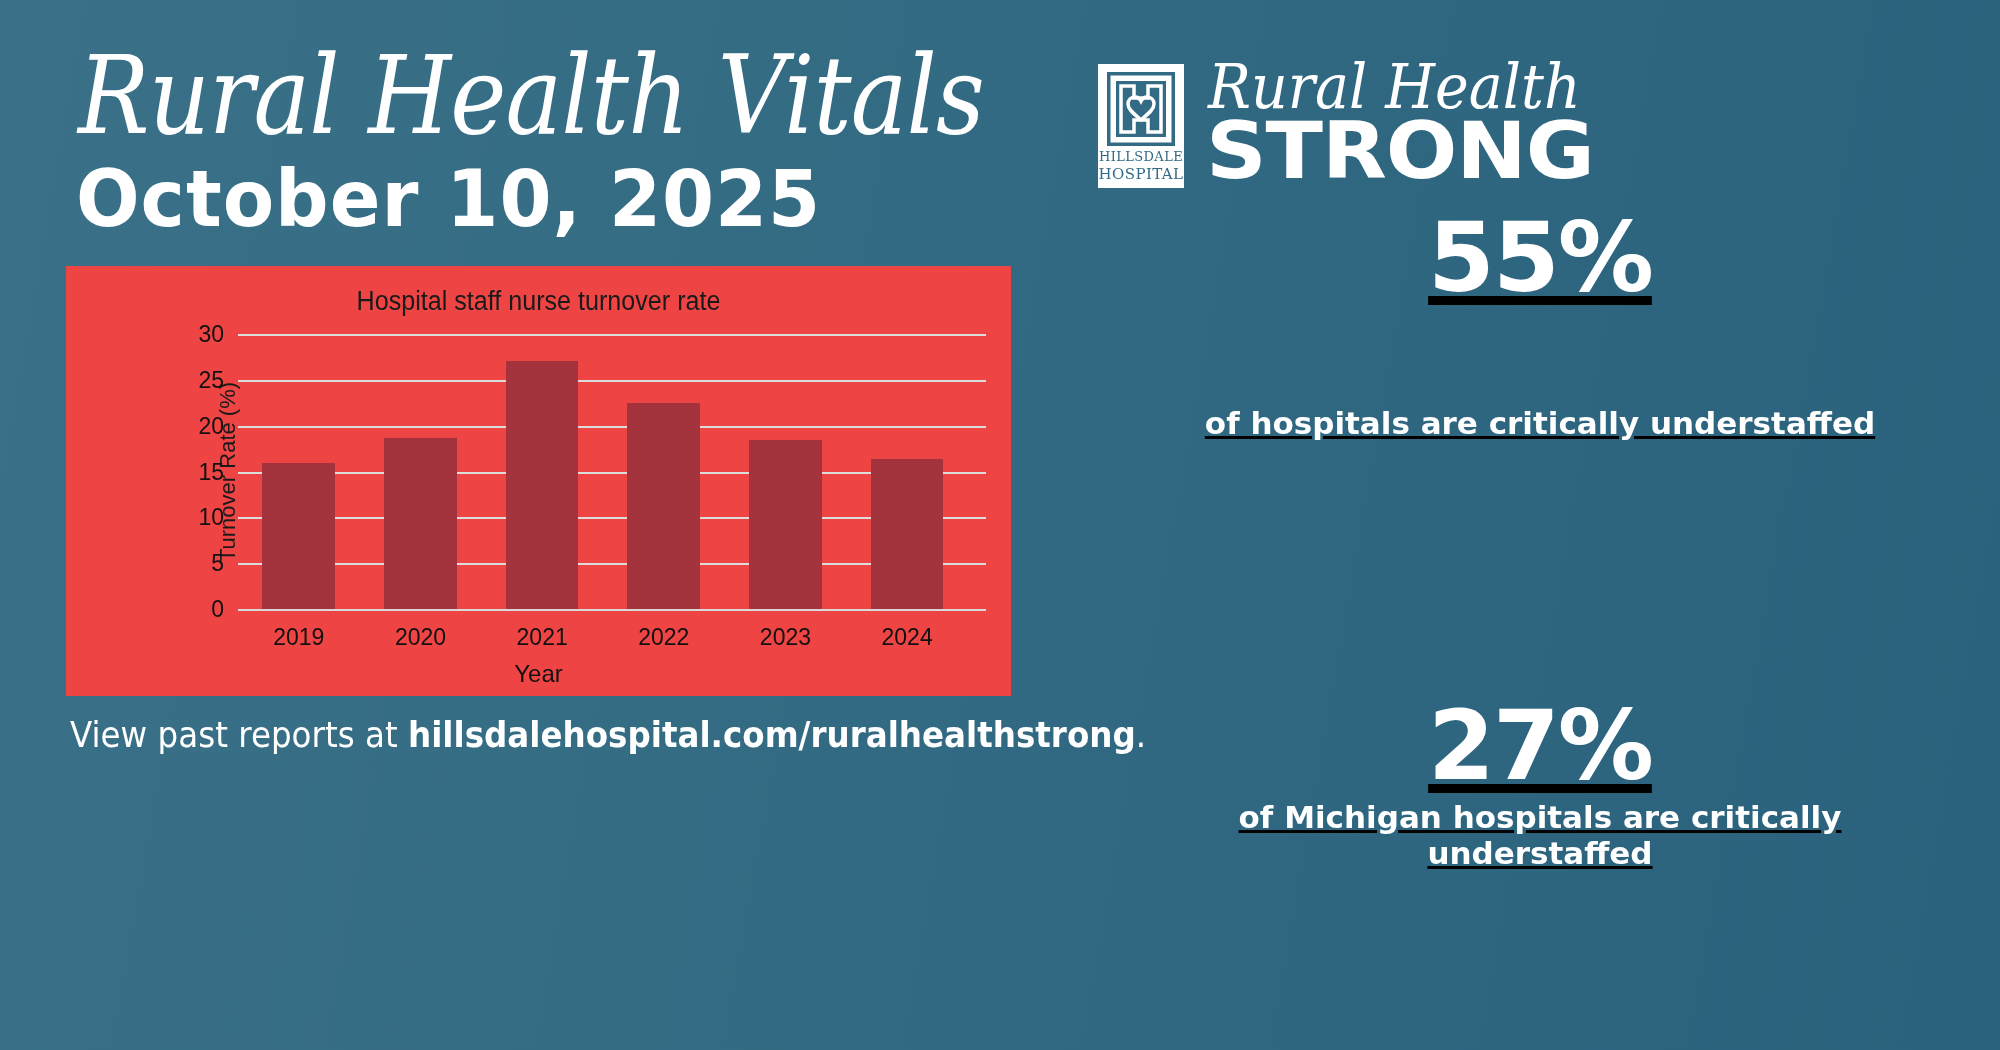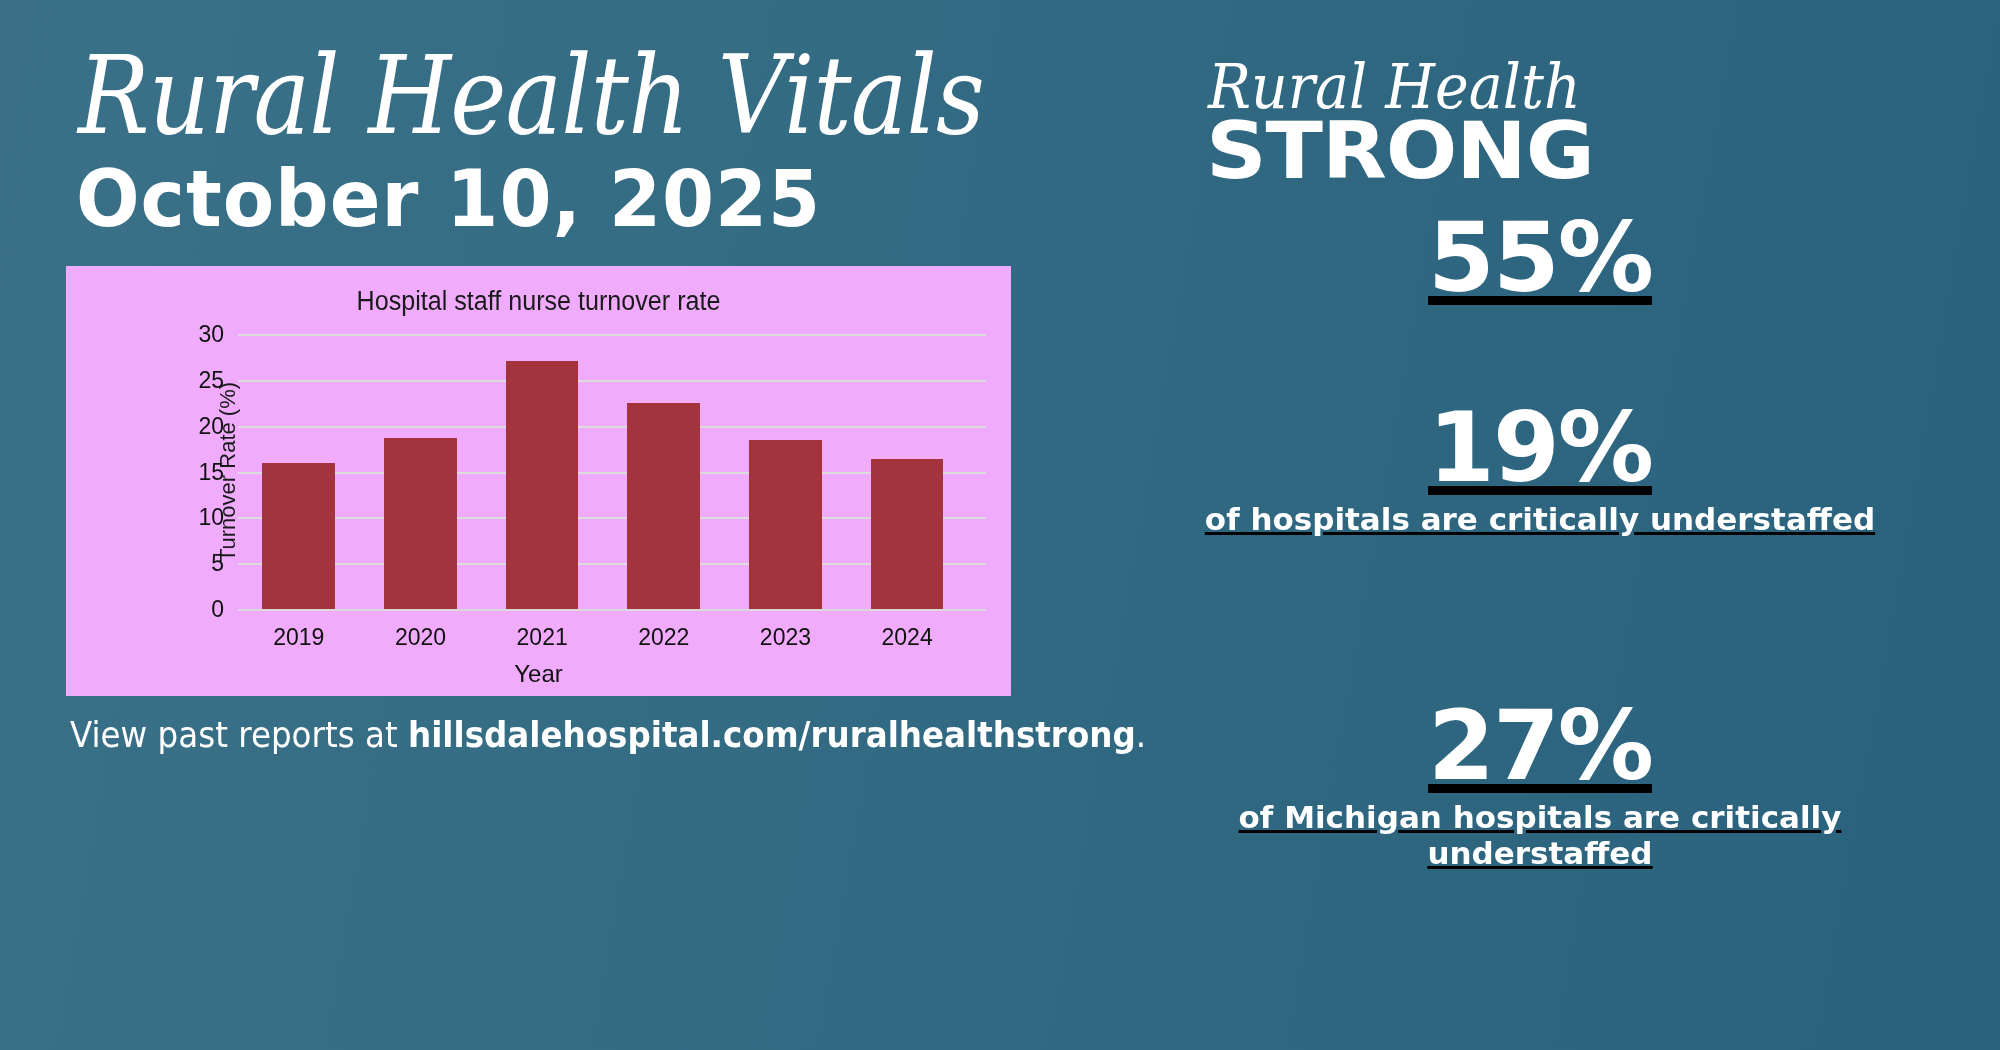--- a/index.html
+++ b/index.html
@@ -26,21 +26,21 @@
     position:absolute;left:76px;top:160px;
     font-family:"DejaVu Sans", sans-serif;
     font-weight:700;font-size:78px;line-height:1.0;
     color:#ffffff;letter-spacing:1px;white-space:nowrap;
     transform:scaleX(0.96);transform-origin:left center;
   }
 
   
   .chart-card{
     position:absolute;left:66px;top:266px;width:945px;height:430px;
-    background:#f0abfc;
+    background:#ef4444;
   }
   .chart-title{
     position:absolute;left:0;right:0;top:20px;
     text-align:center;font-size:27px;color:#1a1a1a;
     font-family:"Liberation Sans", sans-serif;font-weight:400;
     transform:scaleX(0.93);
   }
   .plot{
     position:absolute;left:172px;top:68px;
     width:730px;height:275px;
@@ -193,31 +193,45 @@
     </div>
 
     <div class="footer">
       <span>View past reports at </span><b>hillsdalehospital.com/ruralhealthstrong</b><span>.</span>
     </div>
   </div>
 
   <div class="right">
 
     <div class="brandbar">
+      <div class="logo">
+        <span class="logo-mark">
+          <svg viewBox="0 0 68 74" width="68" height="74" aria-hidden="true">
+            <rect x="1" y="1" width="66" height="72" fill="none" stroke="#336b85" stroke-width="5"></rect>
+            <rect x="9" y="9" width="50" height="56" fill="#336b85"></rect>
+            <path d="M14 14 h13 v12 h14 v-12 h13 v46 h-13 v-12 h-14 v12 h-13 z" fill="none" stroke="#ffffff" stroke-width="3.5"></path>
+            <path d="M34 48 C26 41 21 37 21 32 C21 28 24 25 28 25 C31 25 33 27 34 29
+                     C35 27 37 25 40 25 C44 25 47 28 47 32 C47 37 42 41 34 48 Z" fill="none" stroke="#ffffff" stroke-width="3.5"></path>
+          </svg>
+        </span>
+        <span class="logo-txt">
+          <span class="l1">HILLSDALE</span><br>
+          <span class="l2">HOSPITAL</span>
+        </span>
+      </div>
 
       <div class="brand-script">Rural Health</div>
       <div class="brand-strong">STRONG</div>
     </div>
 
     <div id="stats-container">
         <div class="stat" id="stat-0">
           <div class="num">55%</div>
         </div>
         <div class="stat" id="stat-1">
-          <div class="num">19%</div>
           <div class="cap">of hospitals are critically understaffed</div>
         </div>
         <div class="stat" id="stat-2">
           <div class="num">27%</div>
           <div class="cap">of Michigan hospitals are critically understaffed</div>
         </div>
       </div>
   </div>
 </div>
 

